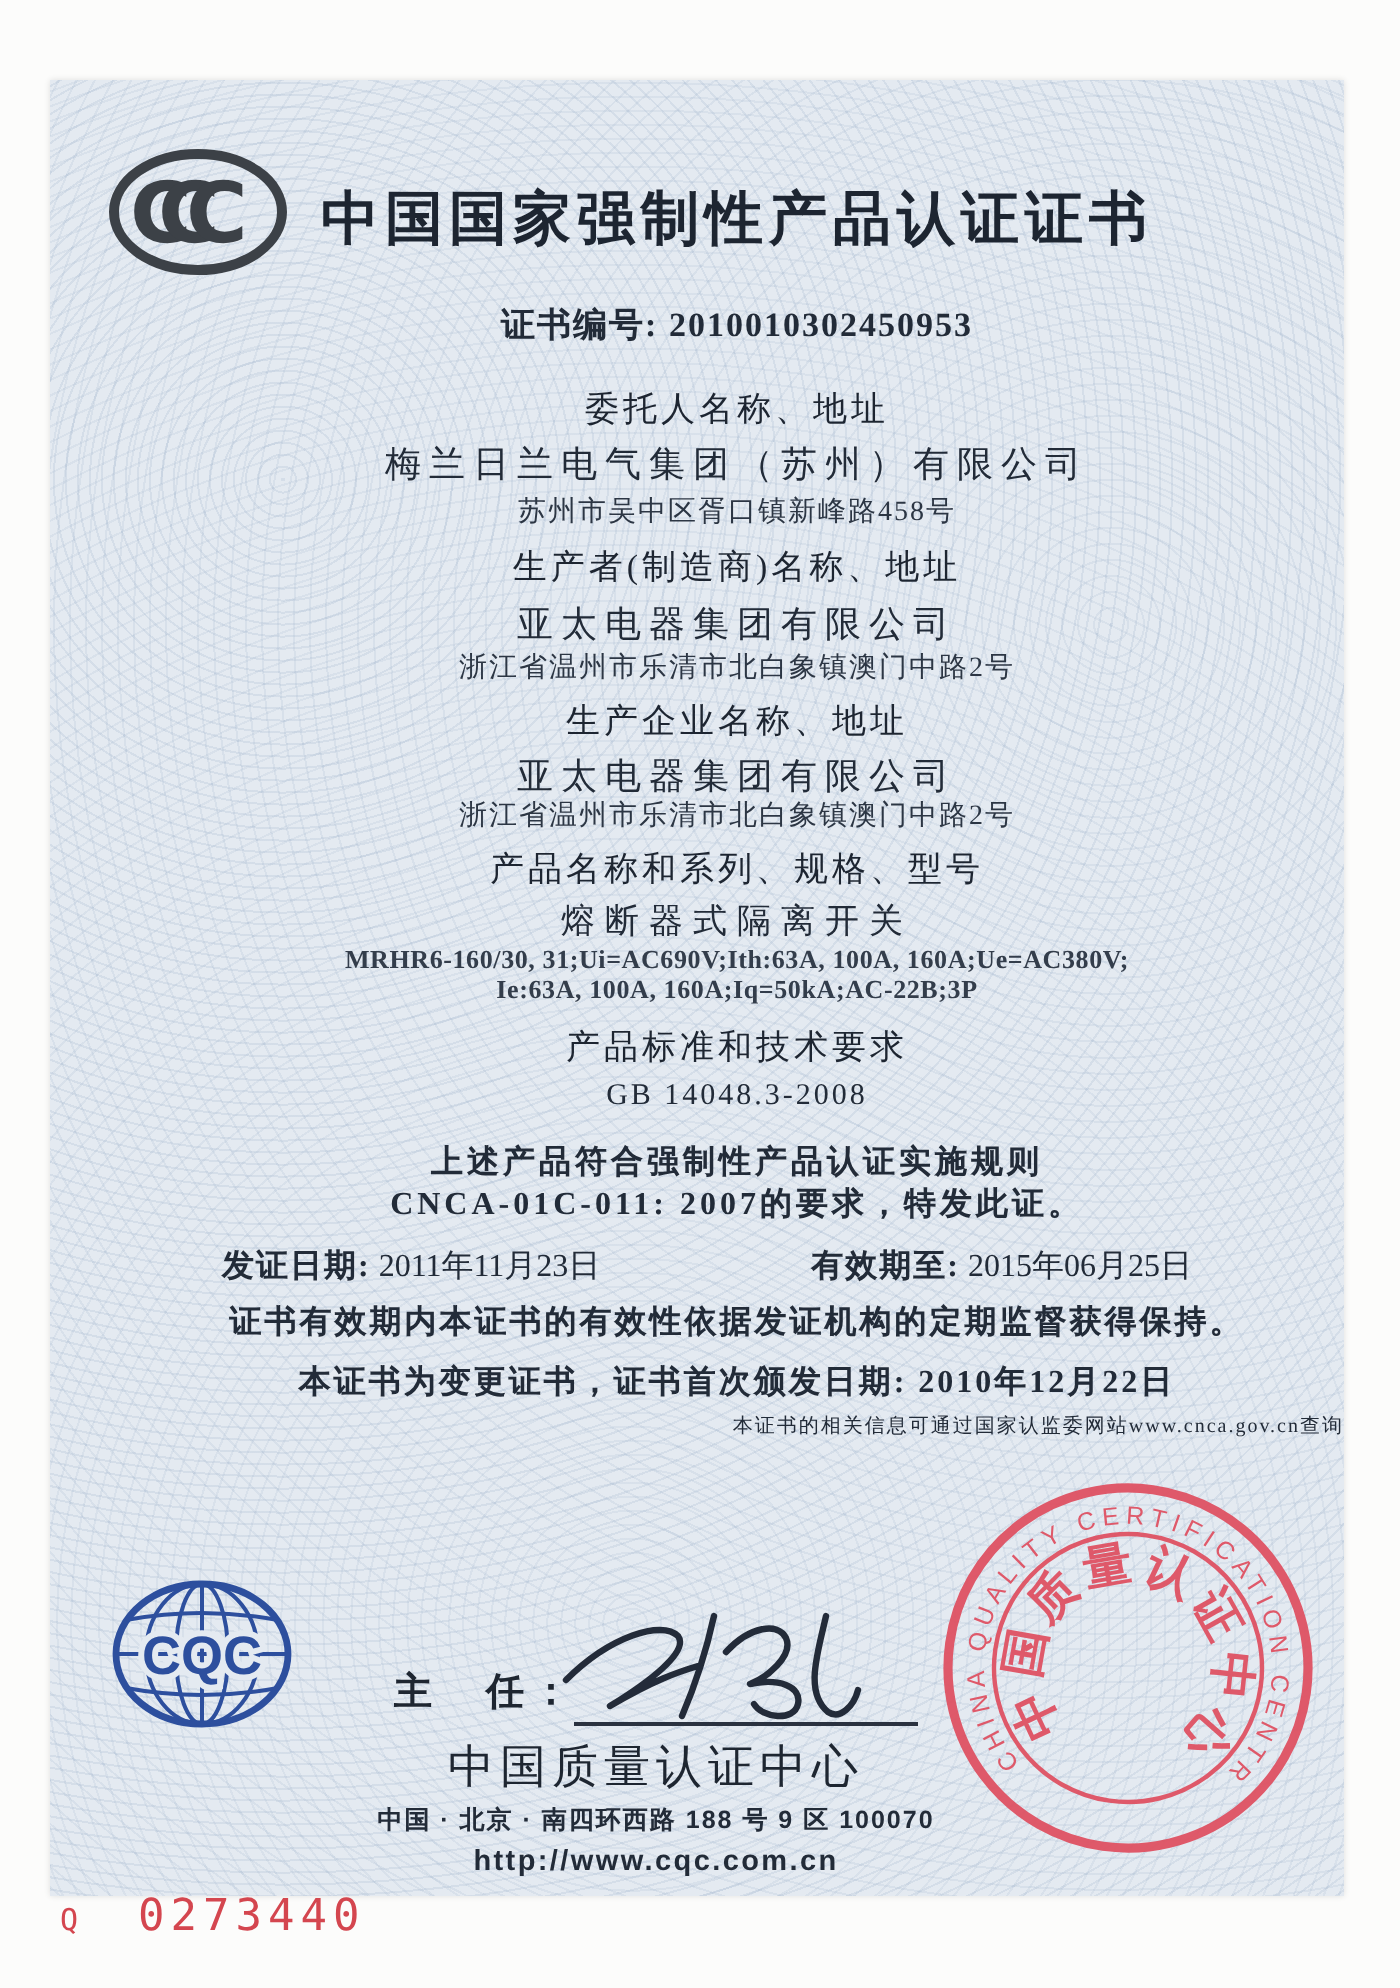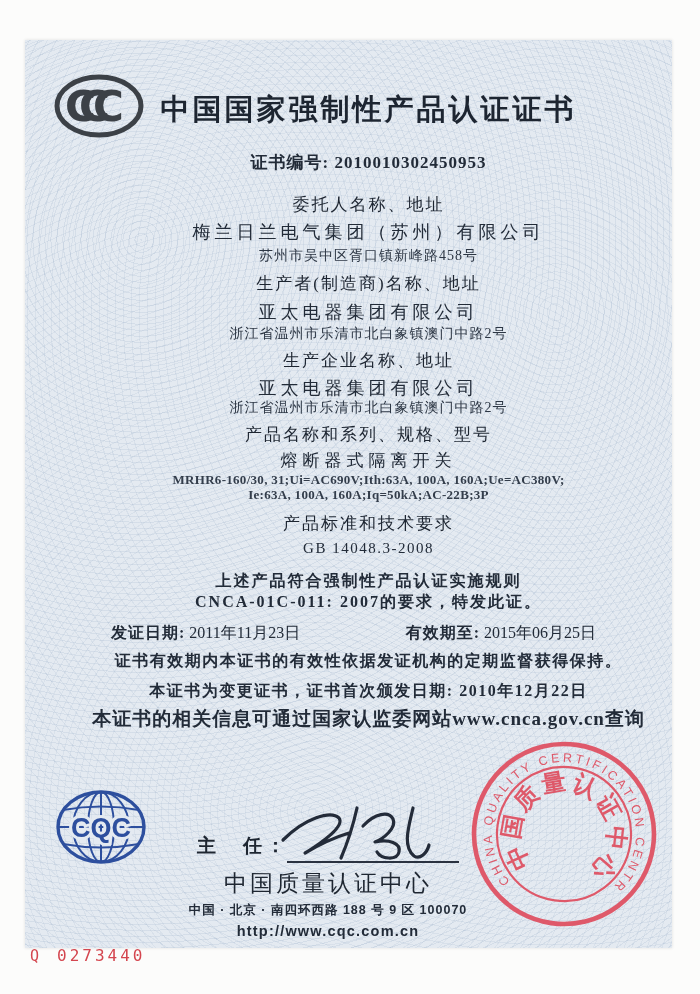--- a/index.html
+++ b/index.html
@@ -24,37 +24,37 @@
   .title{top:50px;font-size:29px;font-weight:bold;letter-spacing:3px;color:#1d2531;}
   .certno{top:111px;font-size:17px;font-weight:bold;letter-spacing:1px;}
   .h{font-weight:normal;font-size:17px;letter-spacing:2px;color:#1d2531;}
   .name{font-size:18px;letter-spacing:4px;}
   .addr{font-size:14px;letter-spacing:1px;color:#2c3644;}
   .spec{font-size:13px;letter-spacing:0.3px;color:#333d4b;font-weight:bold;}
   .decl{font-size:16px;font-weight:bold;letter-spacing:2px;}
   .dates{top:583px;display:flex;justify-content:space-between;padding:0 76px 0 46px;font-size:16px;}
   .dates .lab{font-weight:bold;letter-spacing:1px;}
   .note{font-size:16px;font-weight:bold;letter-spacing:1.5px;}
-  .note-sm{font-size:19px;font-weight:bold;letter-spacing:1px;}
+  .note-sm{font-size:10px;font-weight:normal;letter-spacing:1px;text-align:right;}
   .cqc-logo{position:absolute;left:30px;top:748px;}
   .director{position:absolute;left:172px;top:793px;font-size:19px;font-weight:bold;
     font-family:"Liberation Sans", sans-serif;letter-spacing:4px;color:#1e2631;}
   .sig{position:absolute;left:250px;top:760px;}
   .sigline{position:absolute;left:262px;top:821px;width:172px;border-top:2px solid #2a3240;}
   .orgname{position:absolute;left:168px;top:828px;width:270px;text-align:center;
     font-size:23px;letter-spacing:3px;font-family:"Liberation Sans", sans-serif;color:#1e2631;}
   .orgaddr{position:absolute;left:118px;top:862px;width:370px;text-align:center;
     font-size:12.5px;font-weight:bold;letter-spacing:1px;font-family:"Liberation Sans", sans-serif;color:#222b38;}
   .orgurl{position:absolute;left:118px;top:883px;width:370px;text-align:center;
     font-size:14.5px;font-weight:bold;letter-spacing:1.2px;font-family:"Liberation Sans", sans-serif;color:#222b38;}
   .stamp{position:absolute;left:443px;top:698px;transform:rotate(8deg);opacity:.93;}
   .serial{position:absolute;left:30px;top:946px;color:#d4464f;
     font-family:"DejaVu Sans Mono", monospace;}
   .serial .pfx{font-size:15px;margin-right:18px;}
-  .serial .num{font-size:16px;letter-spacing:3px;}
+  .serial .num{font-size:22px;letter-spacing:3px;margin-left:12px;}
   .ccc-logo{position:absolute;left:28px;top:33px;}
 </style>
 </head>
 <body>
 
 <div class="scene">
   <div class="paper">
 
     <svg class="ccc-logo" width="92" height="66" viewBox="0 0 92 66">
       <ellipse cx="46" cy="33" rx="42" ry="29" fill="none" stroke="#3c4147" stroke-width="5"></ellipse>

